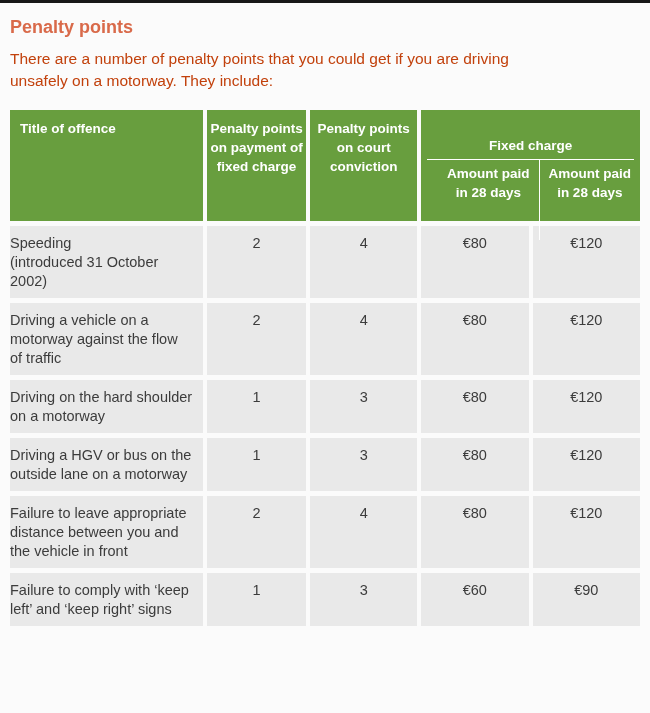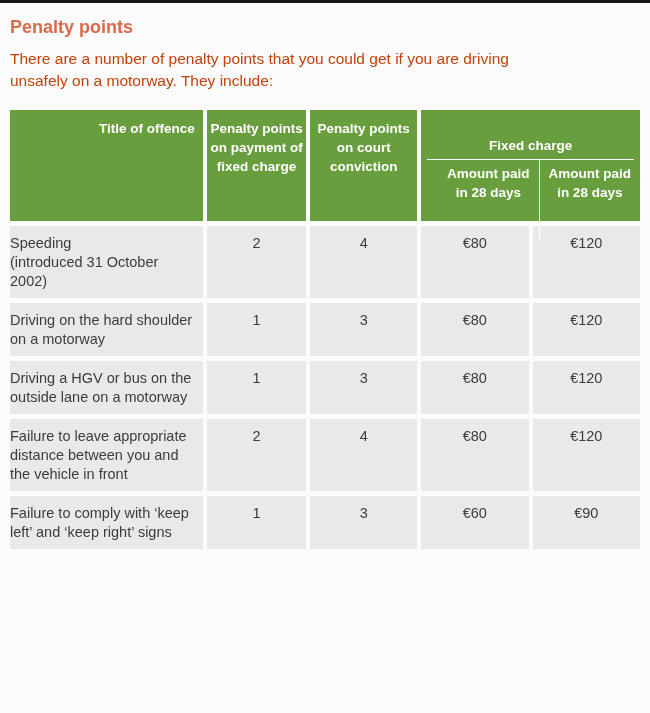--- a/index.html
+++ b/index.html
@@ -36,21 +36,21 @@
   th {
     background: #689e3e;
     color: #ffffff;
     font-size: 13.5px;
     font-weight: bold;
     vertical-align: top;
     line-height: 19px;
     height: 78px;
     white-space: pre-line;
   }
-  th.offence-h { text-align: right; padding: 9px 8px 0 10px; }
+  th.offence-h { text-align: left; padding: 9px 8px 0 10px; }
   th.center-h  { text-align: center; padding: 9px 2px 0 2px; }
   th.fixed-h   { padding: 0; }
   .fc-wrap { display: flex; flex-direction: column; height: 100%; }
   .fc-title { text-align: center; padding: 7px 0 4px 0; }
   .fc-rule  { border-bottom: 1px solid #ffffff; margin: 0 6px; }
   .fc-sub   { flex: 1; display: flex; margin-left: 17px; }
   .fc-sub > div { flex: 1; text-align: center; padding-top: 4px; white-space: pre-line; }
   .fc-sub > div:first-child { border-right: 1px solid #ffffff; }
   td {
     background: #e9e9e9;
@@ -114,20 +114,29 @@
     <tbody>
       <tr>
         <td class="offence">Speeding
 (introduced 31 October 2002)</td>
         <td>2</td>
         <td>4</td>
         <td>€80</td>
         <td>€120</td>
       </tr>
       <tr>
+        <td class="offence">Driving a vehicle on a
+motorway against the flow
+of traffic</td>
+        <td>2</td>
+        <td>4</td>
+        <td>€80</td>
+        <td>€120</td>
+      </tr>
+      <tr>
         <td class="offence">Driving on the hard shoulder
 on a motorway</td>
         <td>1</td>
         <td>3</td>
         <td>€80</td>
         <td>€120</td>
       </tr>
       <tr>
         <td class="offence">Driving a HGV or bus on the
 outside lane on a motorway</td>

